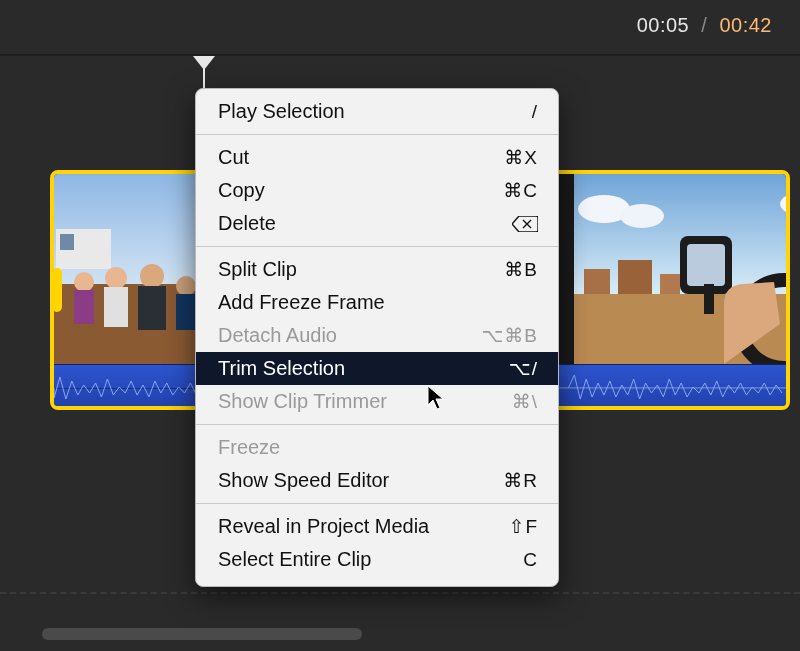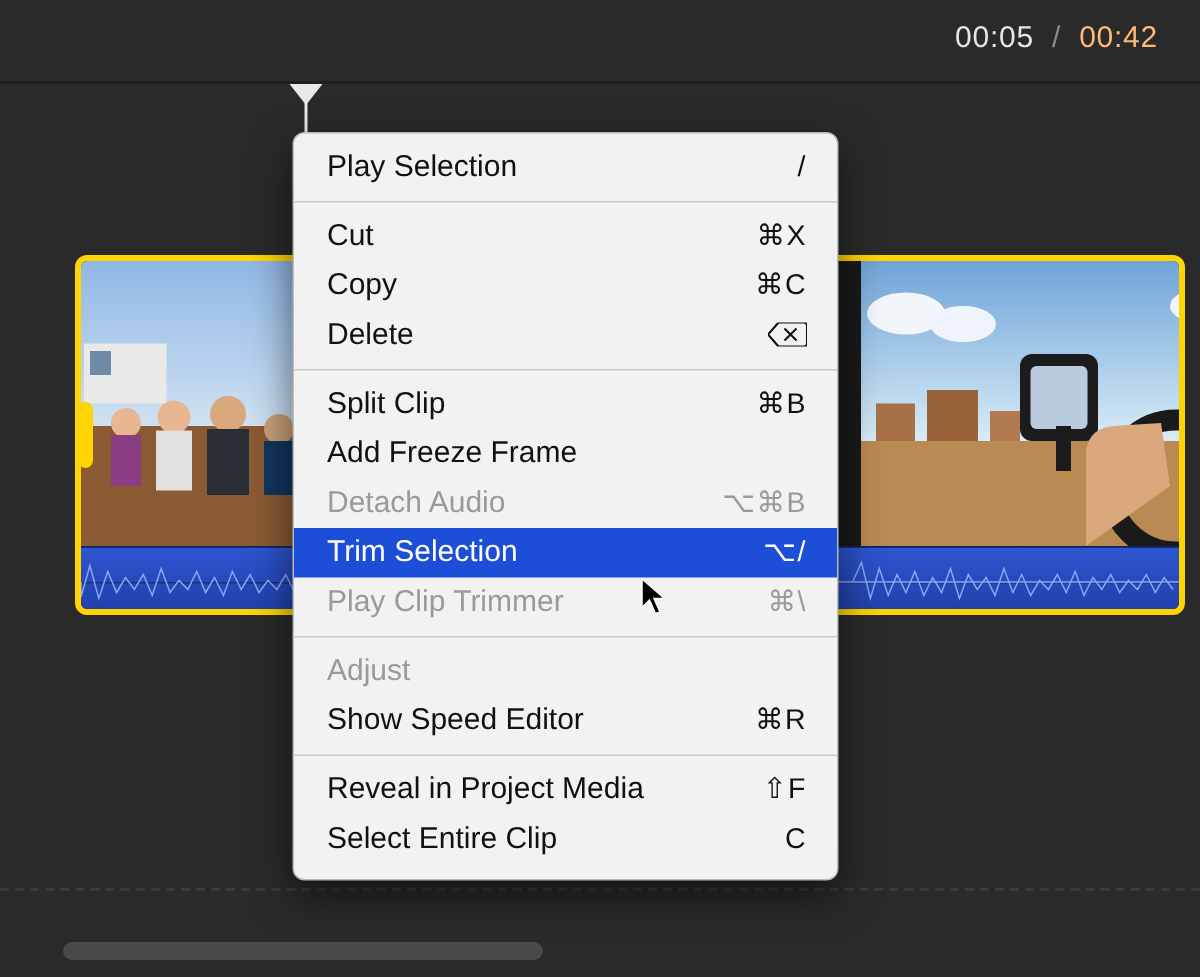--- a/index.html
+++ b/index.html
@@ -164,21 +164,21 @@
   .menu-item .shortcut {
     font-size: 19px;
     color: #111;
     letter-spacing: 1px;
     text-align: right;
     min-width: 70px;
   }
   .menu-item.disabled { color: #9a9a9a; }
   .menu-item.disabled .shortcut { color: #9a9a9a; }
   .menu-item.highlight {
-    background: #1d4ed8;
+    background: #0f172a;
     color: #fff;
   }
   .menu-item.highlight .shortcut { color: #fff; }
   .menu-sep {
     height: 1px;
     background: #c9c9c9;
     margin: 6px 0;
   }
   .menu-item .shortcut svg {
     display: inline-block;
@@ -313,26 +313,26 @@
     </div>
     <div class="menu-item disabled">
       <span class="label">Detach Audio</span>
       <span class="shortcut">⌥⌘B</span>
     </div>
     <div class="menu-item highlight">
       <span class="label">Trim Selection</span>
       <span class="shortcut">⌥/</span>
     </div>
     <div class="menu-item disabled">
-      <span class="label">Play Clip Trimmer</span>
+      <span class="label">Show Clip Trimmer</span>
       <span class="shortcut">⌘\</span>
     </div>
     <div class="menu-sep"></div>
     <div class="menu-item disabled">
-      <span class="label">Adjust</span>
+      <span class="label">Freeze</span>
       <span class="shortcut"></span>
     </div>
     <div class="menu-item">
       <span class="label">Show Speed Editor</span>
       <span class="shortcut">⌘R</span>
     </div>
     <div class="menu-sep"></div>
     <div class="menu-item">
       <span class="label">Reveal in Project Media</span>
       <span class="shortcut">⇧F</span>

